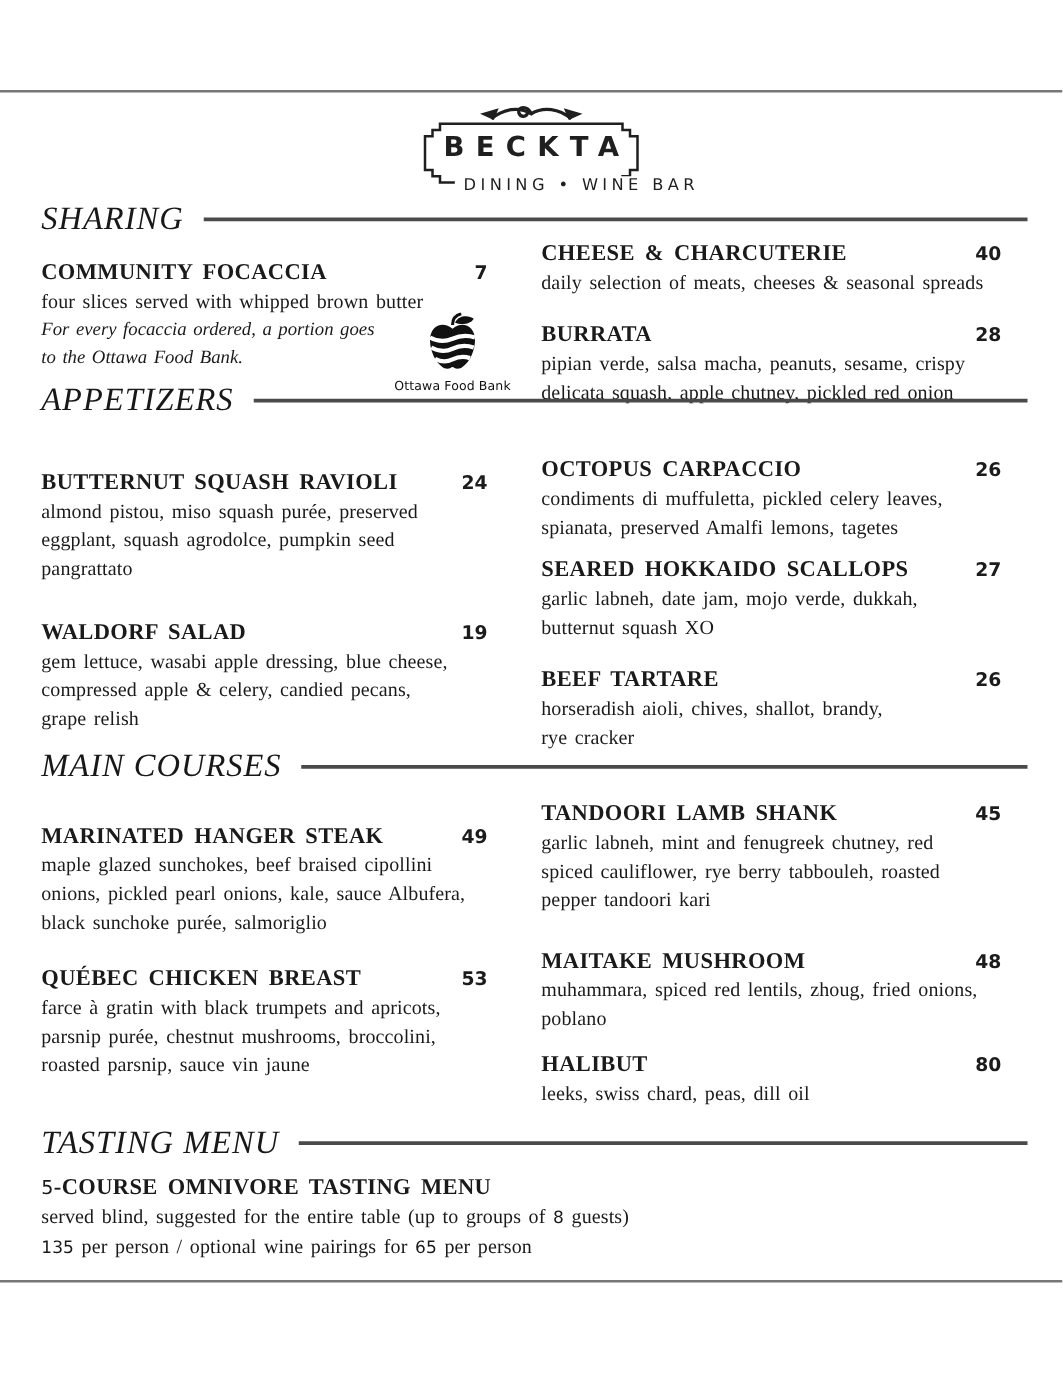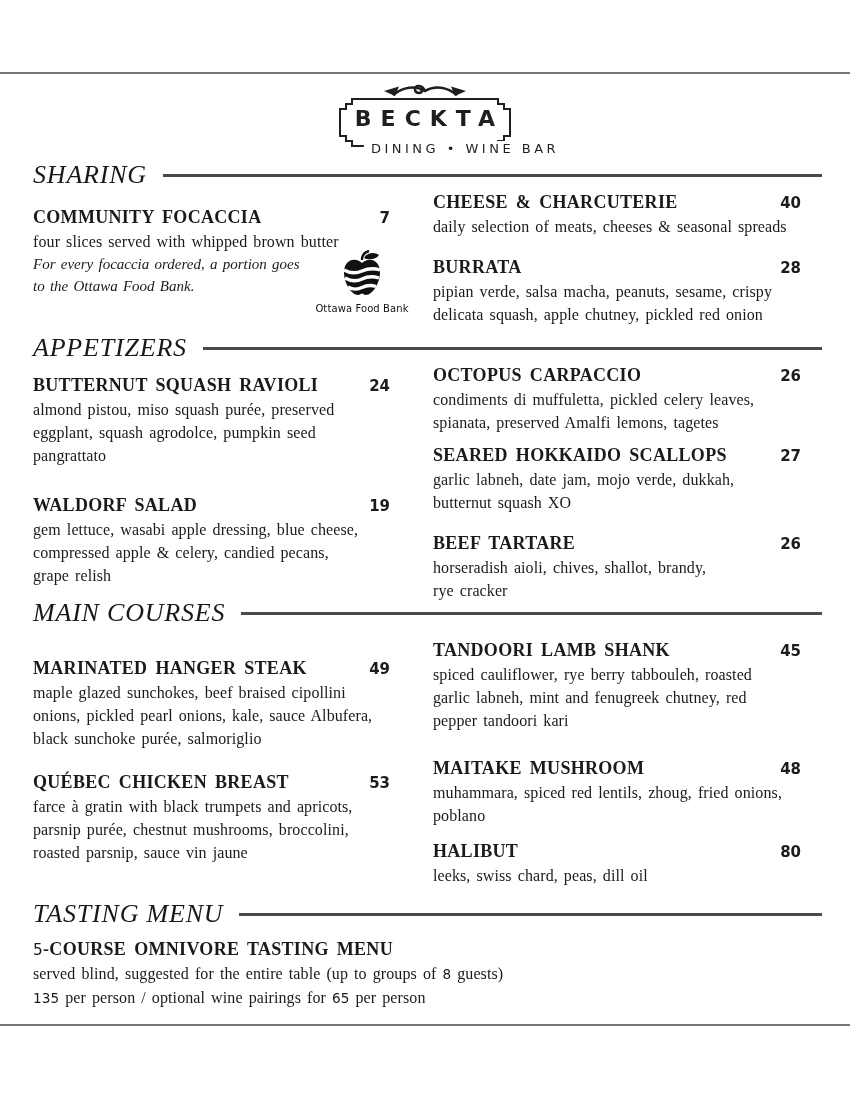--- a/index.html
+++ b/index.html
@@ -108,21 +108,21 @@
 
   <div class="item col-right" style="top:256px;">
     <div class="name-row">
       <span class="item-name">BURRATA</span>
       <span class="item-price">28</span>
     </div>
     <div class="desc-line">pipian verde, salsa macha, peanuts, sesame, crispy</div>
     <div class="desc-line">delicata squash, apple chutney, pickled red onion</div>
   </div>
 
-  <div class="section-header" style="top:334px;">
+  <div class="section-header" style="top:306px;">
     <div class="section-title">APPETIZERS</div>
     <div class="section-line"></div>
   </div>
 
   <div class="item col-left" style="top:374px;">
     <div class="name-row">
       <span class="item-name">BUTTERNUT SQUASH RAVIOLI</span>
       <span class="item-price">24</span>
     </div>
     <div class="desc-line">almond pistou, miso squash purée, preserved</div>
@@ -190,22 +190,22 @@
     <div class="desc-line">farce à gratin with black trumpets and apricots,</div>
     <div class="desc-line">parsnip purée, chestnut mushrooms, broccolini,</div>
     <div class="desc-line">roasted parsnip, sauce vin jaune</div>
   </div>
 
   <div class="item col-right" style="top:639px;">
     <div class="name-row">
       <span class="item-name">TANDOORI LAMB SHANK</span>
       <span class="item-price">45</span>
     </div>
+    <div class="desc-line">garlic labneh, mint and fenugreek chutney, red</div>
     <div class="desc-line">spiced cauliflower, rye berry tabbouleh, roasted</div>
-    <div class="desc-line">garlic labneh, mint and fenugreek chutney, red</div>
     <div class="desc-line">pepper tandoori kari</div>
   </div>
 
   <div class="item col-right" style="top:757px;">
     <div class="name-row">
       <span class="item-name">MAITAKE MUSHROOM</span>
       <span class="item-price">48</span>
     </div>
     <div class="desc-line">muhammara, spiced red lentils, zhoug, fried onions,</div>
     <div class="desc-line">poblano</div>

